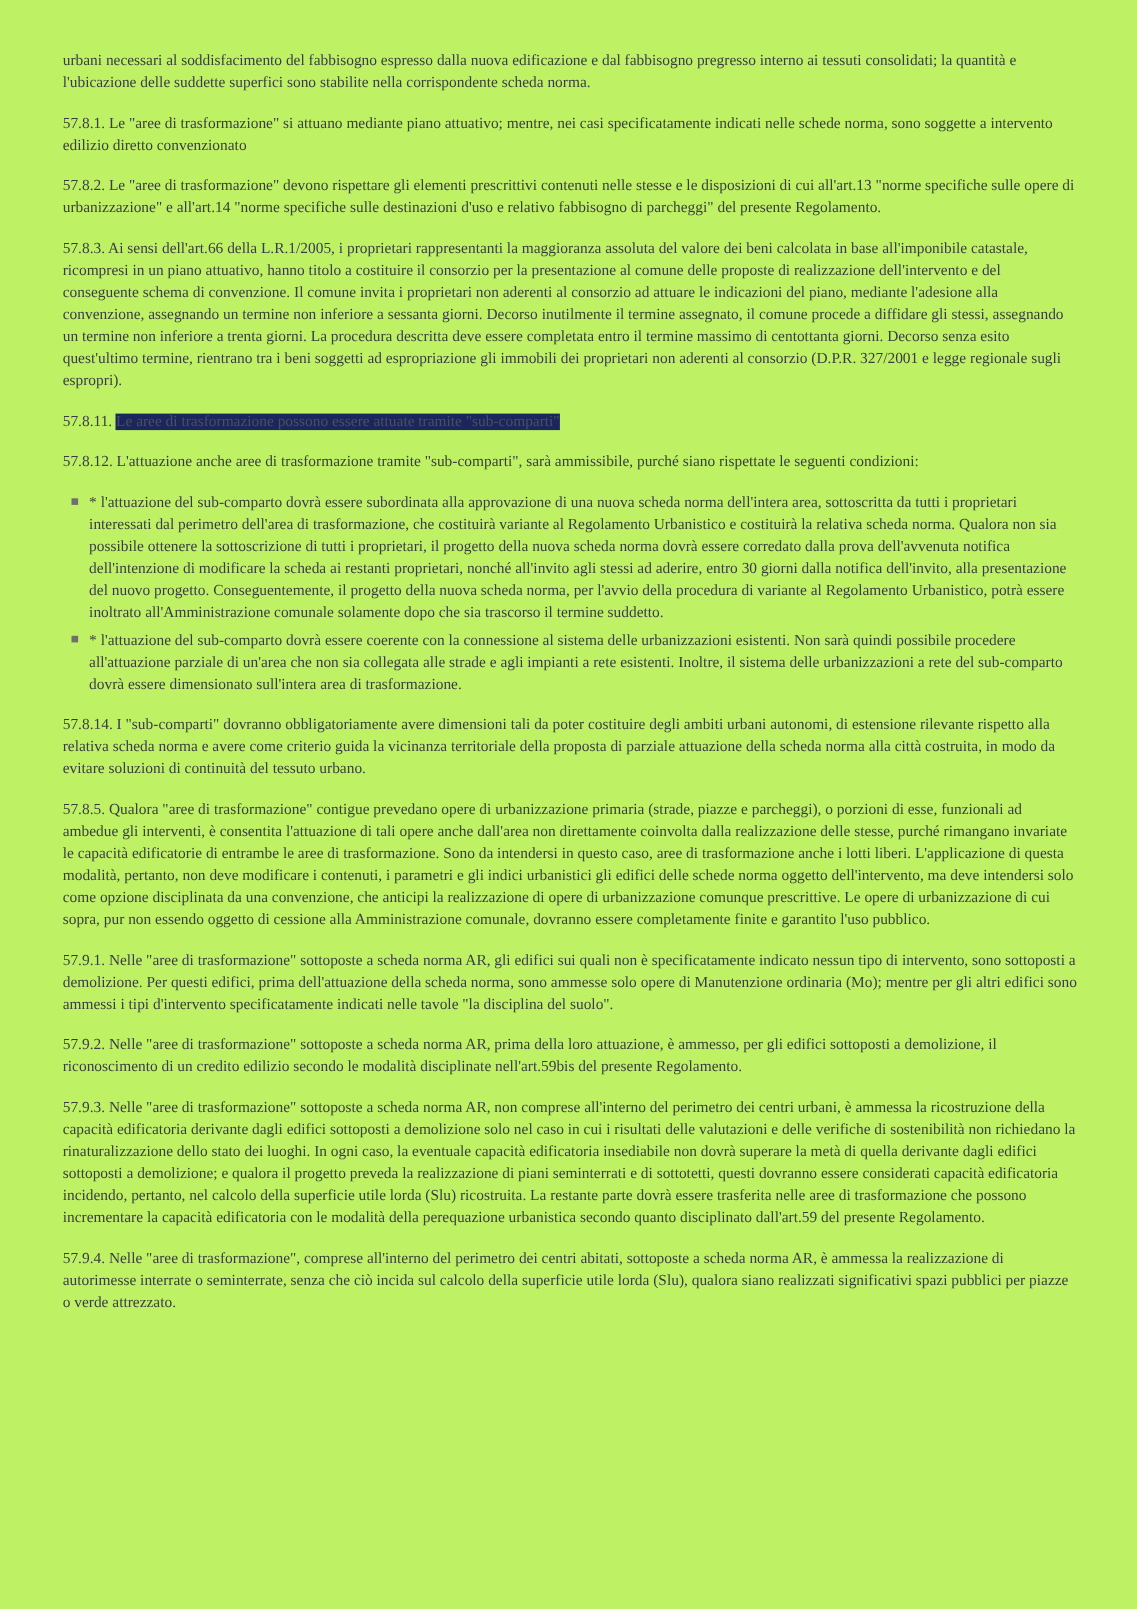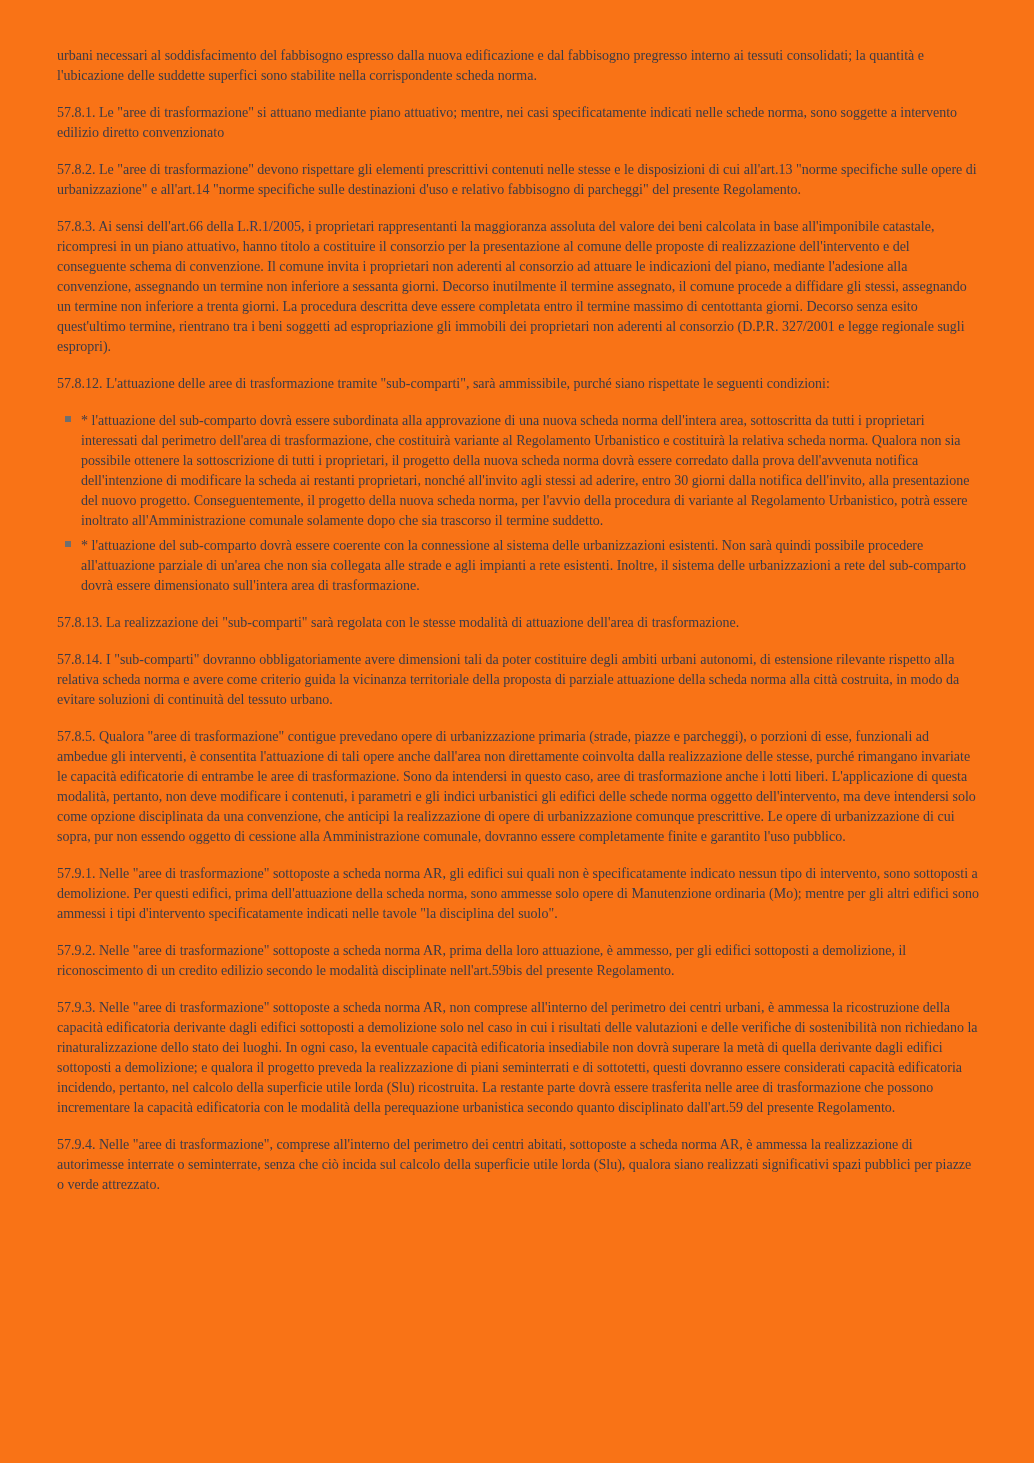--- a/index.html
+++ b/index.html
@@ -11,21 +11,21 @@
     width: 1034px;
     height: 1463px;
     overflow: hidden;
     font-family: "Liberation Serif", "DejaVu Serif", serif;
   }
   .page {
     box-sizing: border-box;
     width: 1034px;
     height: 1463px;
     padding: 46px 55px 20px 57px;
-    background: #f97316;
+    background: #bef264;
     color: #3b3b47;
     font-size: 14px;
     line-height: 20px;
   }
   .para {
     margin: 0 0 17px 0;
     text-align: left;
   }
   .doc-link {
     color: #3a3a58;
@@ -61,29 +61,29 @@
 <div class="page">
 
   <p class="para">urbani necessari al soddisfacimento del fabbisogno espresso dalla nuova edificazione e dal fabbisogno pregresso interno ai tessuti consolidati; la quantità e l'ubicazione delle suddette superfici sono stabilite nella corrispondente scheda norma.</p>
 
   <p class="para">57.8.1. Le "aree di trasformazione" si attuano mediante piano attuativo; mentre, nei casi specificatamente indicati nelle schede norma, sono soggette a intervento edilizio diretto convenzionato</p>
 
   <p class="para">57.8.2. Le "aree di trasformazione" devono rispettare gli elementi prescrittivi contenuti nelle stesse e le disposizioni di cui all'art.13 "norme specifiche sulle opere di urbanizzazione" e all'art.14 "norme specifiche sulle destinazioni d'uso e relativo fabbisogno di parcheggi" del presente Regolamento.</p>
 
   <p class="para"><span>57.8.3. Ai sensi dell'art.66 della </span><a class="doc-link">L.R.1/2005</a><span>, i proprietari rappresentanti la maggioranza assoluta del valore dei beni calcolata in base all'imponibile catastale, ricompresi in un piano attuativo, hanno titolo a costituire il consorzio per la presentazione al comune delle proposte di realizzazione dell'intervento e del conseguente schema di convenzione. Il comune invita i proprietari non aderenti al consorzio ad attuare le indicazioni del piano, mediante l'adesione alla convenzione, assegnando un termine non inferiore a sessanta giorni. Decorso inutilmente il termine assegnato, il comune procede a diffidare gli stessi, assegnando un termine non inferiore a trenta giorni. La procedura descritta deve essere completata entro il termine massimo di centottanta giorni. Decorso senza esito quest'ultimo termine, rientrano tra i beni soggetti ad espropriazione gli immobili dei proprietari non aderenti al consorzio (D.P.R. 327/2001 e legge regionale sugli espropri).</span></p>
 
+  <p class="para"><span>57.8.11. </span><span class="hl">Le aree di trasformazione possono essere attuate tramite "sub-comparti"</span></p>
 
-  <p class="para">57.8.12. L'attuazione delle aree di trasformazione tramite "sub-comparti", sarà ammissibile, purché siano rispettate le seguenti condizioni:</p>
+  <p class="para">57.8.12. L'attuazione anche aree di trasformazione tramite "sub-comparti", sarà ammissibile, purché siano rispettate le seguenti condizioni:</p>
 
   <ul class="square-list">
     <li><span class="bullet-marker"></span><span>* l'attuazione del sub-comparto dovrà essere subordinata alla approvazione di una nuova scheda norma dell'intera area, sottoscritta da tutti i proprietari interessati dal perimetro dell'area di trasformazione, che costituirà variante al Regolamento Urbanistico e costituirà la relativa scheda norma. Qualora non sia possibile ottenere la sottoscrizione di tutti i proprietari, il progetto della nuova scheda norma dovrà essere corredato dalla prova dell'avvenuta notifica dell'intenzione di modificare la scheda ai restanti proprietari, nonché all'invito agli stessi ad aderire, entro 30 giorni dalla notifica dell'invito, alla presentazione del nuovo progetto. Conseguentemente, il progetto della nuova scheda norma, per l'avvio della procedura di variante al Regolamento Urbanistico, potrà essere inoltrato all'Amministrazione comunale solamente dopo che sia trascorso il termine suddetto.</span></li>
     <li><span class="bullet-marker"></span><span>* l'attuazione del sub-comparto dovrà essere coerente con la connessione al sistema delle urbanizzazioni esistenti. Non sarà quindi possibile procedere all'attuazione parziale di un'area che non sia collegata alle strade e agli impianti a rete esistenti. Inoltre, il sistema delle urbanizzazioni a rete del sub-comparto dovrà essere dimensionato sull'intera area di trasformazione.</span></li>
   </ul>
 
-  <p class="para">57.8.13. La realizzazione dei "sub-comparti" sarà regolata con le stesse modalità di attuazione dell'area di trasformazione.</p>
 
   <p class="para">57.8.14. I "sub-comparti" dovranno obbligatoriamente avere dimensioni tali da poter costituire degli ambiti urbani autonomi, di estensione rilevante rispetto alla relativa scheda norma e avere come criterio guida la vicinanza territoriale della proposta di parziale attuazione della scheda norma alla città costruita, in modo da evitare soluzioni di continuità del tessuto urbano.</p>
 
   <p class="para">57.8.5. Qualora "aree di trasformazione" contigue prevedano opere di urbanizzazione primaria (strade, piazze e parcheggi), o porzioni di esse, funzionali ad ambedue gli interventi, è consentita l'attuazione di tali opere anche dall'area non direttamente coinvolta dalla realizzazione delle stesse, purché rimangano invariate le capacità edificatorie di entrambe le aree di trasformazione. Sono da intendersi in questo caso, aree di trasformazione anche i lotti liberi. L'applicazione di questa modalità, pertanto, non deve modificare i contenuti, i parametri e gli indici urbanistici gli edifici delle schede norma oggetto dell'intervento, ma deve intendersi solo come opzione disciplinata da una convenzione, che anticipi la realizzazione di opere di urbanizzazione comunque prescrittive. Le opere di urbanizzazione di cui sopra, pur non essendo oggetto di cessione alla Amministrazione comunale, dovranno essere completamente finite e garantito l'uso pubblico.</p>
 
   <p class="para">57.9.1. Nelle "aree di trasformazione" sottoposte a scheda norma AR, gli edifici sui quali non è specificatamente indicato nessun tipo di intervento, sono sottoposti a demolizione. Per questi edifici, prima dell'attuazione della scheda norma, sono ammesse solo opere di Manutenzione ordinaria (Mo); mentre per gli altri edifici sono ammessi i tipi d'intervento specificatamente indicati nelle tavole "la disciplina del suolo".</p>
 
   <p class="para">57.9.2. Nelle "aree di trasformazione" sottoposte a scheda norma AR, prima della loro attuazione, è ammesso, per gli edifici sottoposti a demolizione, il riconoscimento di un credito edilizio secondo le modalità disciplinate nell'art.59bis del presente Regolamento.</p>
 
   <p class="para">57.9.3. Nelle "aree di trasformazione" sottoposte a scheda norma AR, non comprese all'interno del perimetro dei centri urbani, è ammessa la ricostruzione della capacità edificatoria derivante dagli edifici sottoposti a demolizione solo nel caso in cui i risultati delle valutazioni e delle verifiche di sostenibilità non richiedano la rinaturalizzazione dello stato dei luoghi. In ogni caso, la eventuale capacità edificatoria insediabile non dovrà superare la metà di quella derivante dagli edifici sottoposti a demolizione; e qualora il progetto preveda la realizzazione di piani seminterrati e di sottotetti, questi dovranno essere considerati capacità edificatoria incidendo, pertanto, nel calcolo della superficie utile lorda (Slu) ricostruita. La restante parte dovrà essere trasferita nelle aree di trasformazione che possono incrementare la capacità edificatoria con le modalità della perequazione urbanistica secondo quanto disciplinato dall'art.59 del presente Regolamento.</p>

